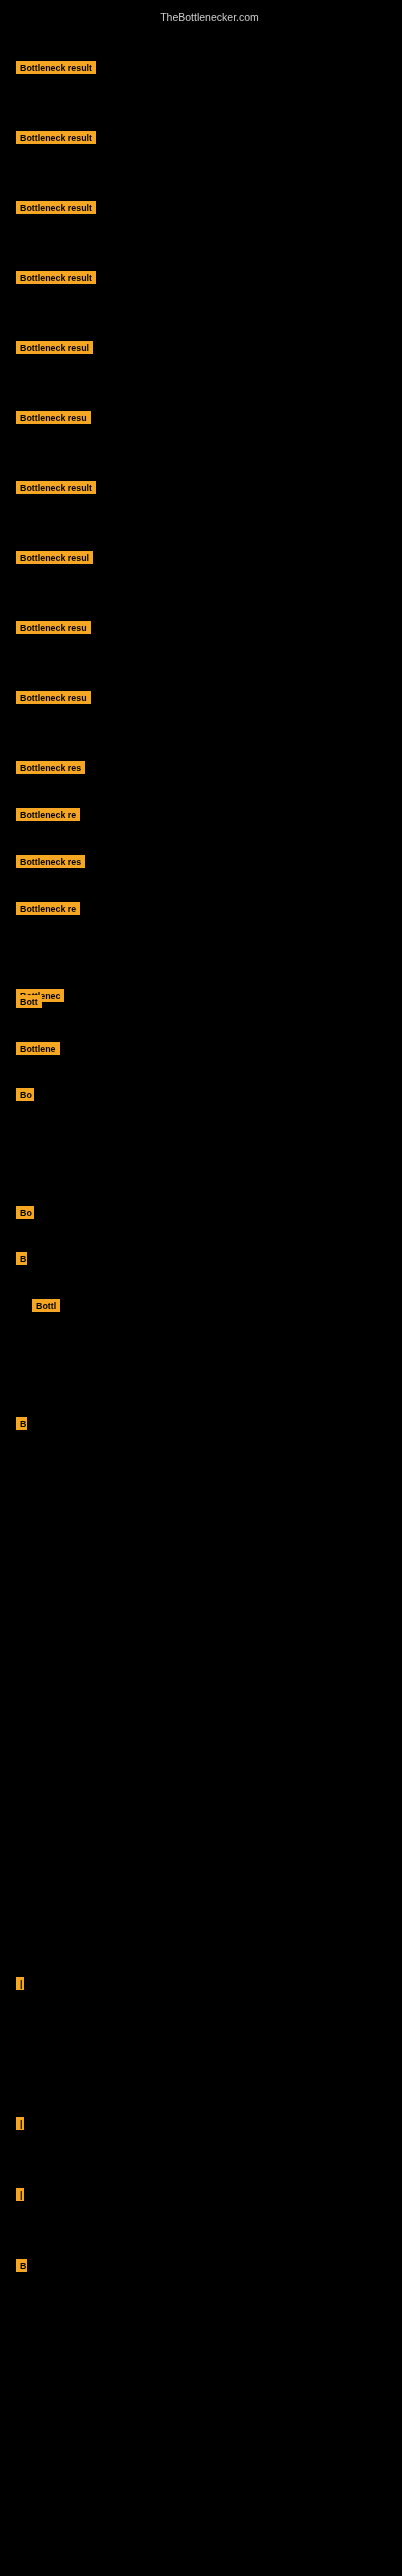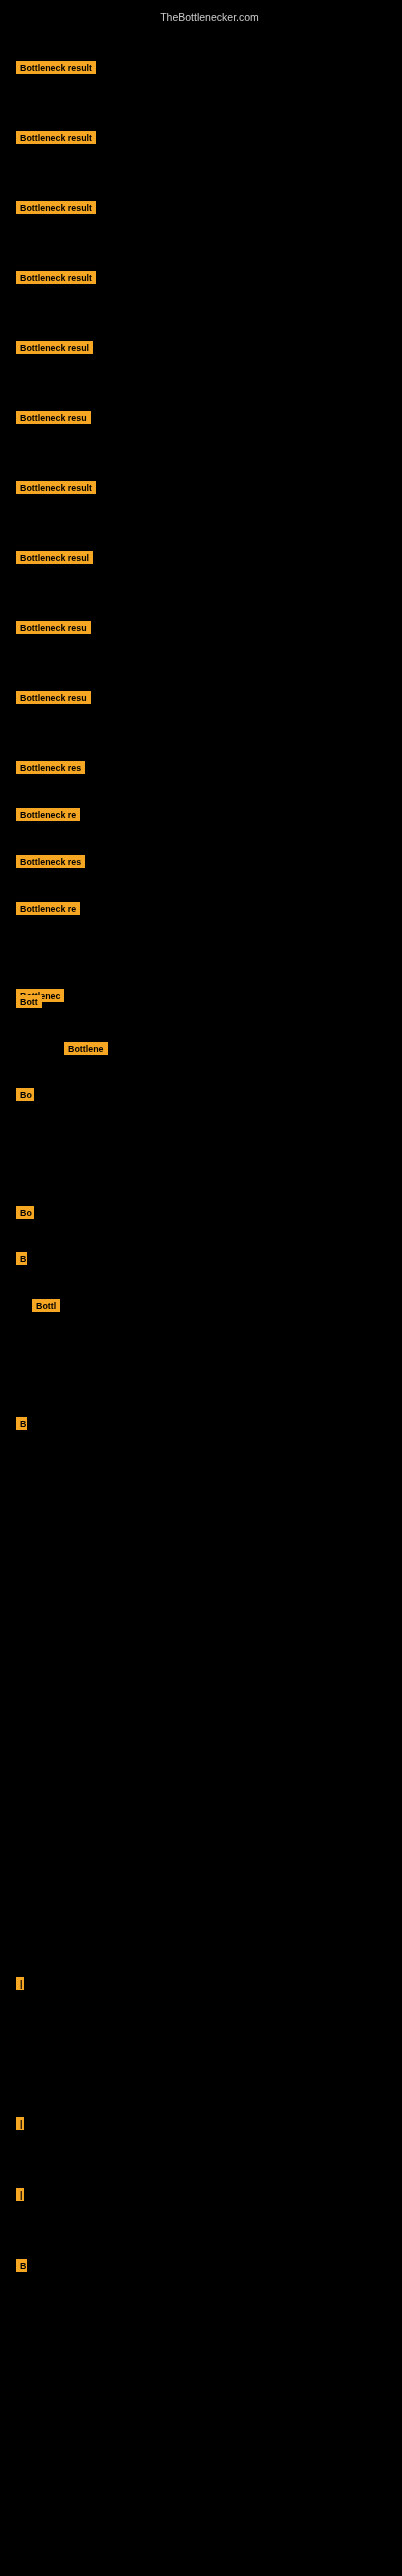--- a/index.html
+++ b/index.html
@@ -58,21 +58,21 @@
     <div class="badge-container" style="top: 465px; left: 0px;"><span class="bottleneck-badge" style="max-width: 95px;">Bottleneck result</span></div>
     <div class="badge-container" style="top: 535px; left: 0px;"><span class="bottleneck-badge" style="max-width: 90px;">Bottleneck resul</span></div>
     <div class="badge-container" style="top: 605px; left: 0px;"><span class="bottleneck-badge" style="max-width: 89px;">Bottleneck resu</span></div>
     <div class="badge-container" style="top: 675px; left: 0px;"><span class="bottleneck-badge" style="max-width: 87px;">Bottleneck resu</span></div>
     <div class="badge-container" style="top: 745px; left: 0px;"><span class="bottleneck-badge" style="max-width: 84px;">Bottleneck res</span></div>
     <div class="badge-container" style="top: 792px; left: 0px;"><span class="bottleneck-badge" style="max-width: 79px;">Bottleneck re</span></div>
     <div class="badge-container" style="top: 839px; left: 0px;"><span class="bottleneck-badge" style="max-width: 82px;">Bottleneck res</span></div>
     <div class="badge-container" style="top: 886px; left: 0px;"><span class="bottleneck-badge" style="max-width: 76px;">Bottleneck re</span></div>
     <div class="badge-container" style="top: 973px; left: 0px;"><span class="bottleneck-badge" style="max-width: 58px;">Bottlenec</span></div>
     <div class="badge-container" style="top: 979px; left: 0px;"><span class="bottleneck-badge" style="max-width: 31px;">Bott</span></div>
-    <div class="badge-container" style="top: 1026px; left: 0px;"><span class="bottleneck-badge" style="max-width: 52px; margin-left: 48px;">Bottlene</span></div>
+    <div class="badge-container" style="top: 1026px; left: 0px;"><span class="bottleneck-badge" style="max-width: 52px;">Bottlene</span></div>
     <div class="badge-container" style="top: 1072px; left: 0px;"><span class="bottleneck-badge" style="max-width: 17.7px;">Bo</span></div>
     <div class="badge-container" style="top: 1190px; left: 0px;"><span class="bottleneck-badge" style="max-width: 17.7px;">Bo</span></div>
     <div class="badge-container" style="top: 1236px; left: 0px;"><span class="bottleneck-badge" style="max-width: 11.3px;">B</span></div>
     <div class="badge-container" style="top: 1283px; left: 16px;"><span class="bottleneck-badge" style="max-width: 35px;">Bottl</span></div>
     <div class="badge-container" style="top: 1401px; left: 0px;"><span class="bottleneck-badge" style="max-width: 11.3px;">B</span></div>
     <div class="badge-container" style="top: 1961px; left: 0px;"><span class="bottleneck-badge" style="max-width: 4.8px;">|</span></div>
     <div class="badge-container" style="top: 2101px; left: 0px;"><span class="bottleneck-badge" style="max-width: 4.8px;">|</span></div>
     <div class="badge-container" style="top: 2172px; left: 0px;"><span class="bottleneck-badge" style="max-width: 4.8px;">|</span></div>
     <div class="badge-container" style="top: 2243px; left: 0px;"><span class="bottleneck-badge" style="max-width: 11.3px;">B</span></div>
   </div>

